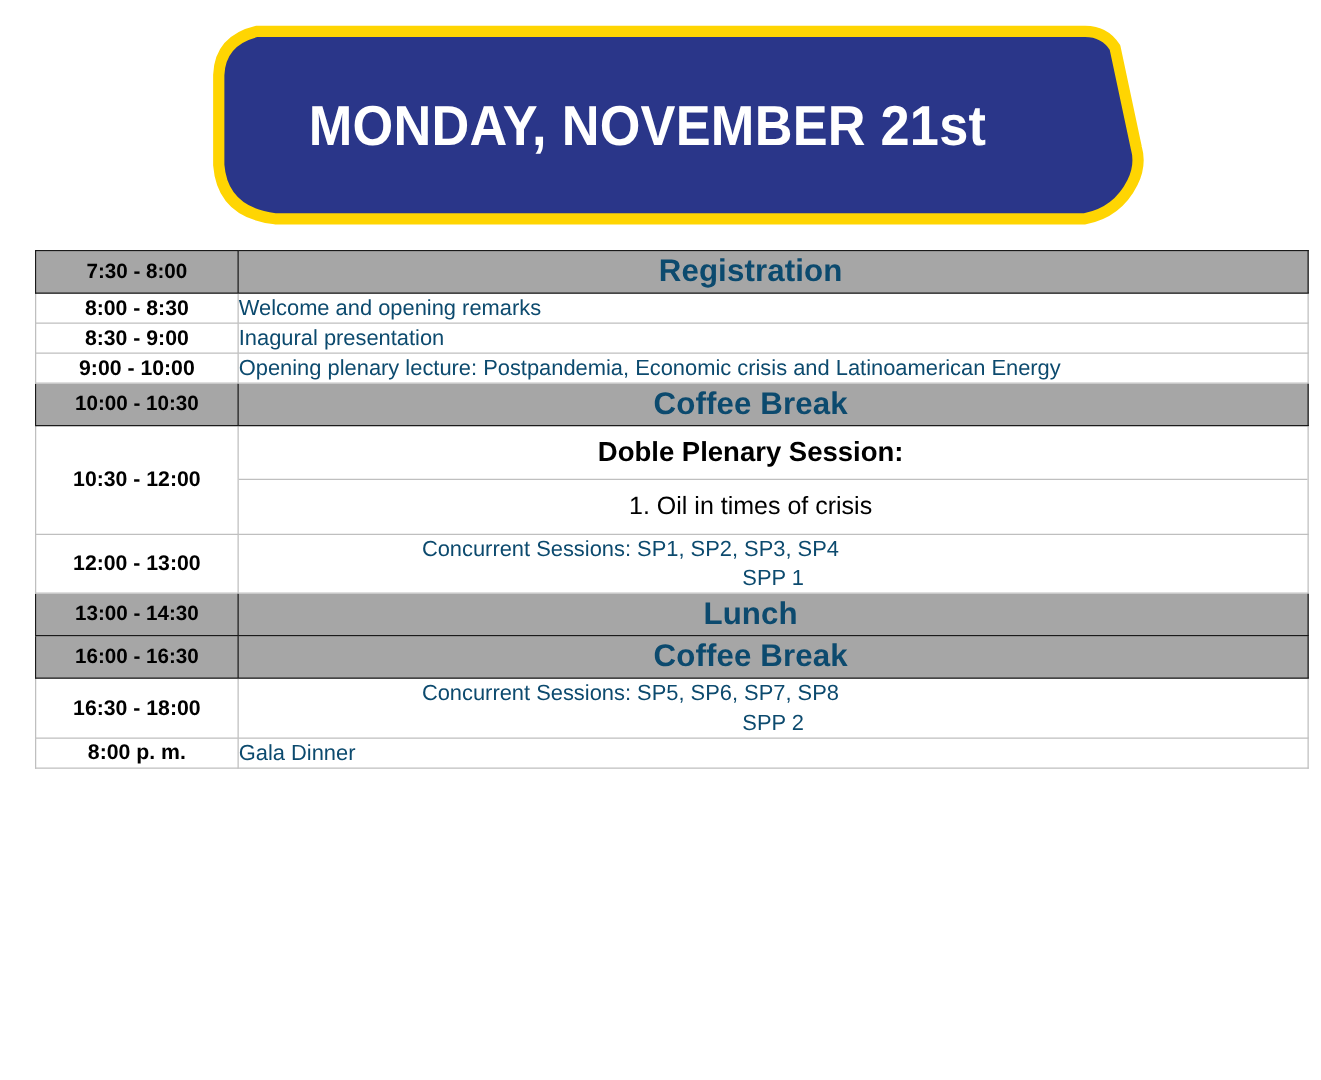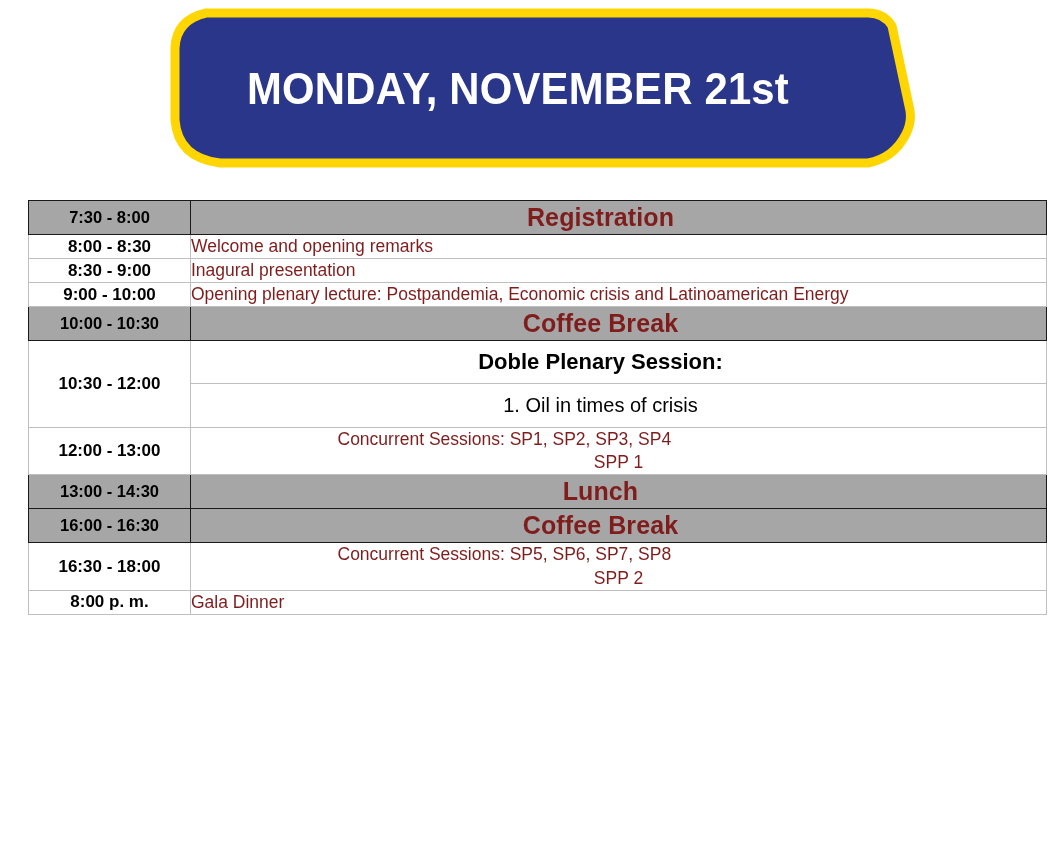--- a/index.html
+++ b/index.html
@@ -14,21 +14,21 @@
     position: relative;
     font-family: "Liberation Sans", sans-serif;
     -webkit-font-smoothing: antialiased;
     overflow: hidden;
   }
 
   
   .banner-wrap {
     position: absolute;
     left: 168px;
-    top: 8px;
+    top: 20px;
     width: 748px;
     height: 162px;
   }
   .banner-svg {
     position: absolute;
     left: 0;
     top: 0;
     width: 748px;
     height: 162px;
     display: block;
@@ -75,21 +75,21 @@
   .r-time {
     text-align: center;
     font-weight: bold;
     font-size: 17px;
     color: #000000;
     padding: 4px 6px;
     white-space: nowrap;
   }
   .r-desc {
     font-size: 17.5px;
-    color: #7f1d1d;
+    color: #0c4a6e;
     padding: 6px 0 6px 22px;
     line-height: 1.32;
   }
 
   
   tr.row-normal td {
     background: #ffffff;
     border-top: 1px solid #bfbfbf;
     border-bottom: 1px solid #bfbfbf;
   }

